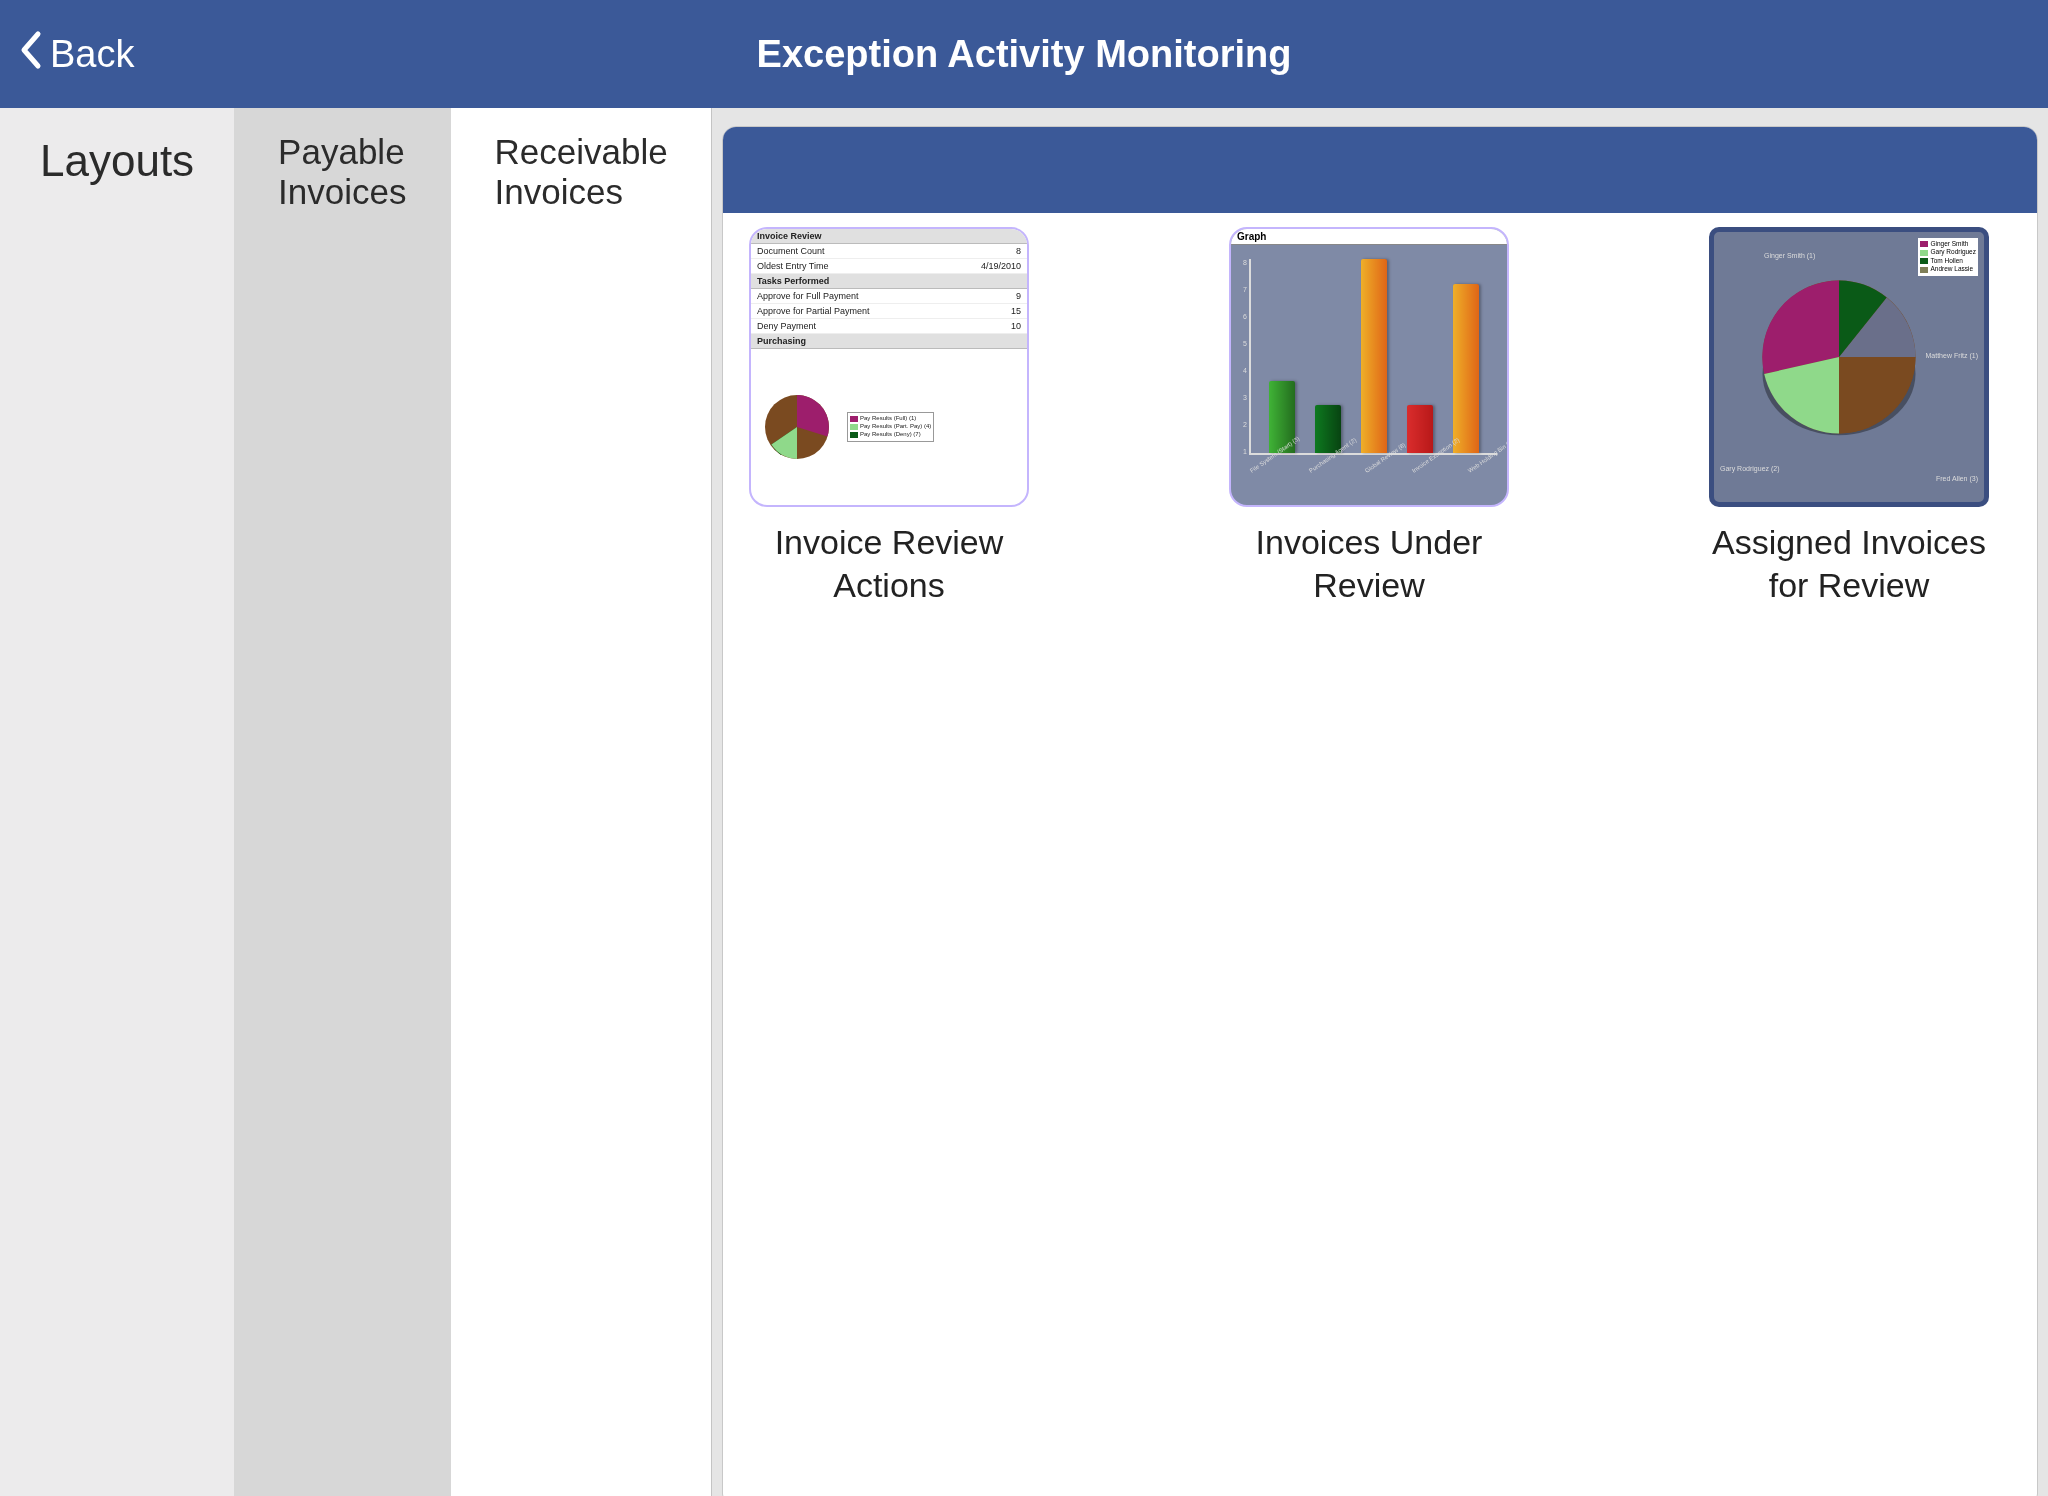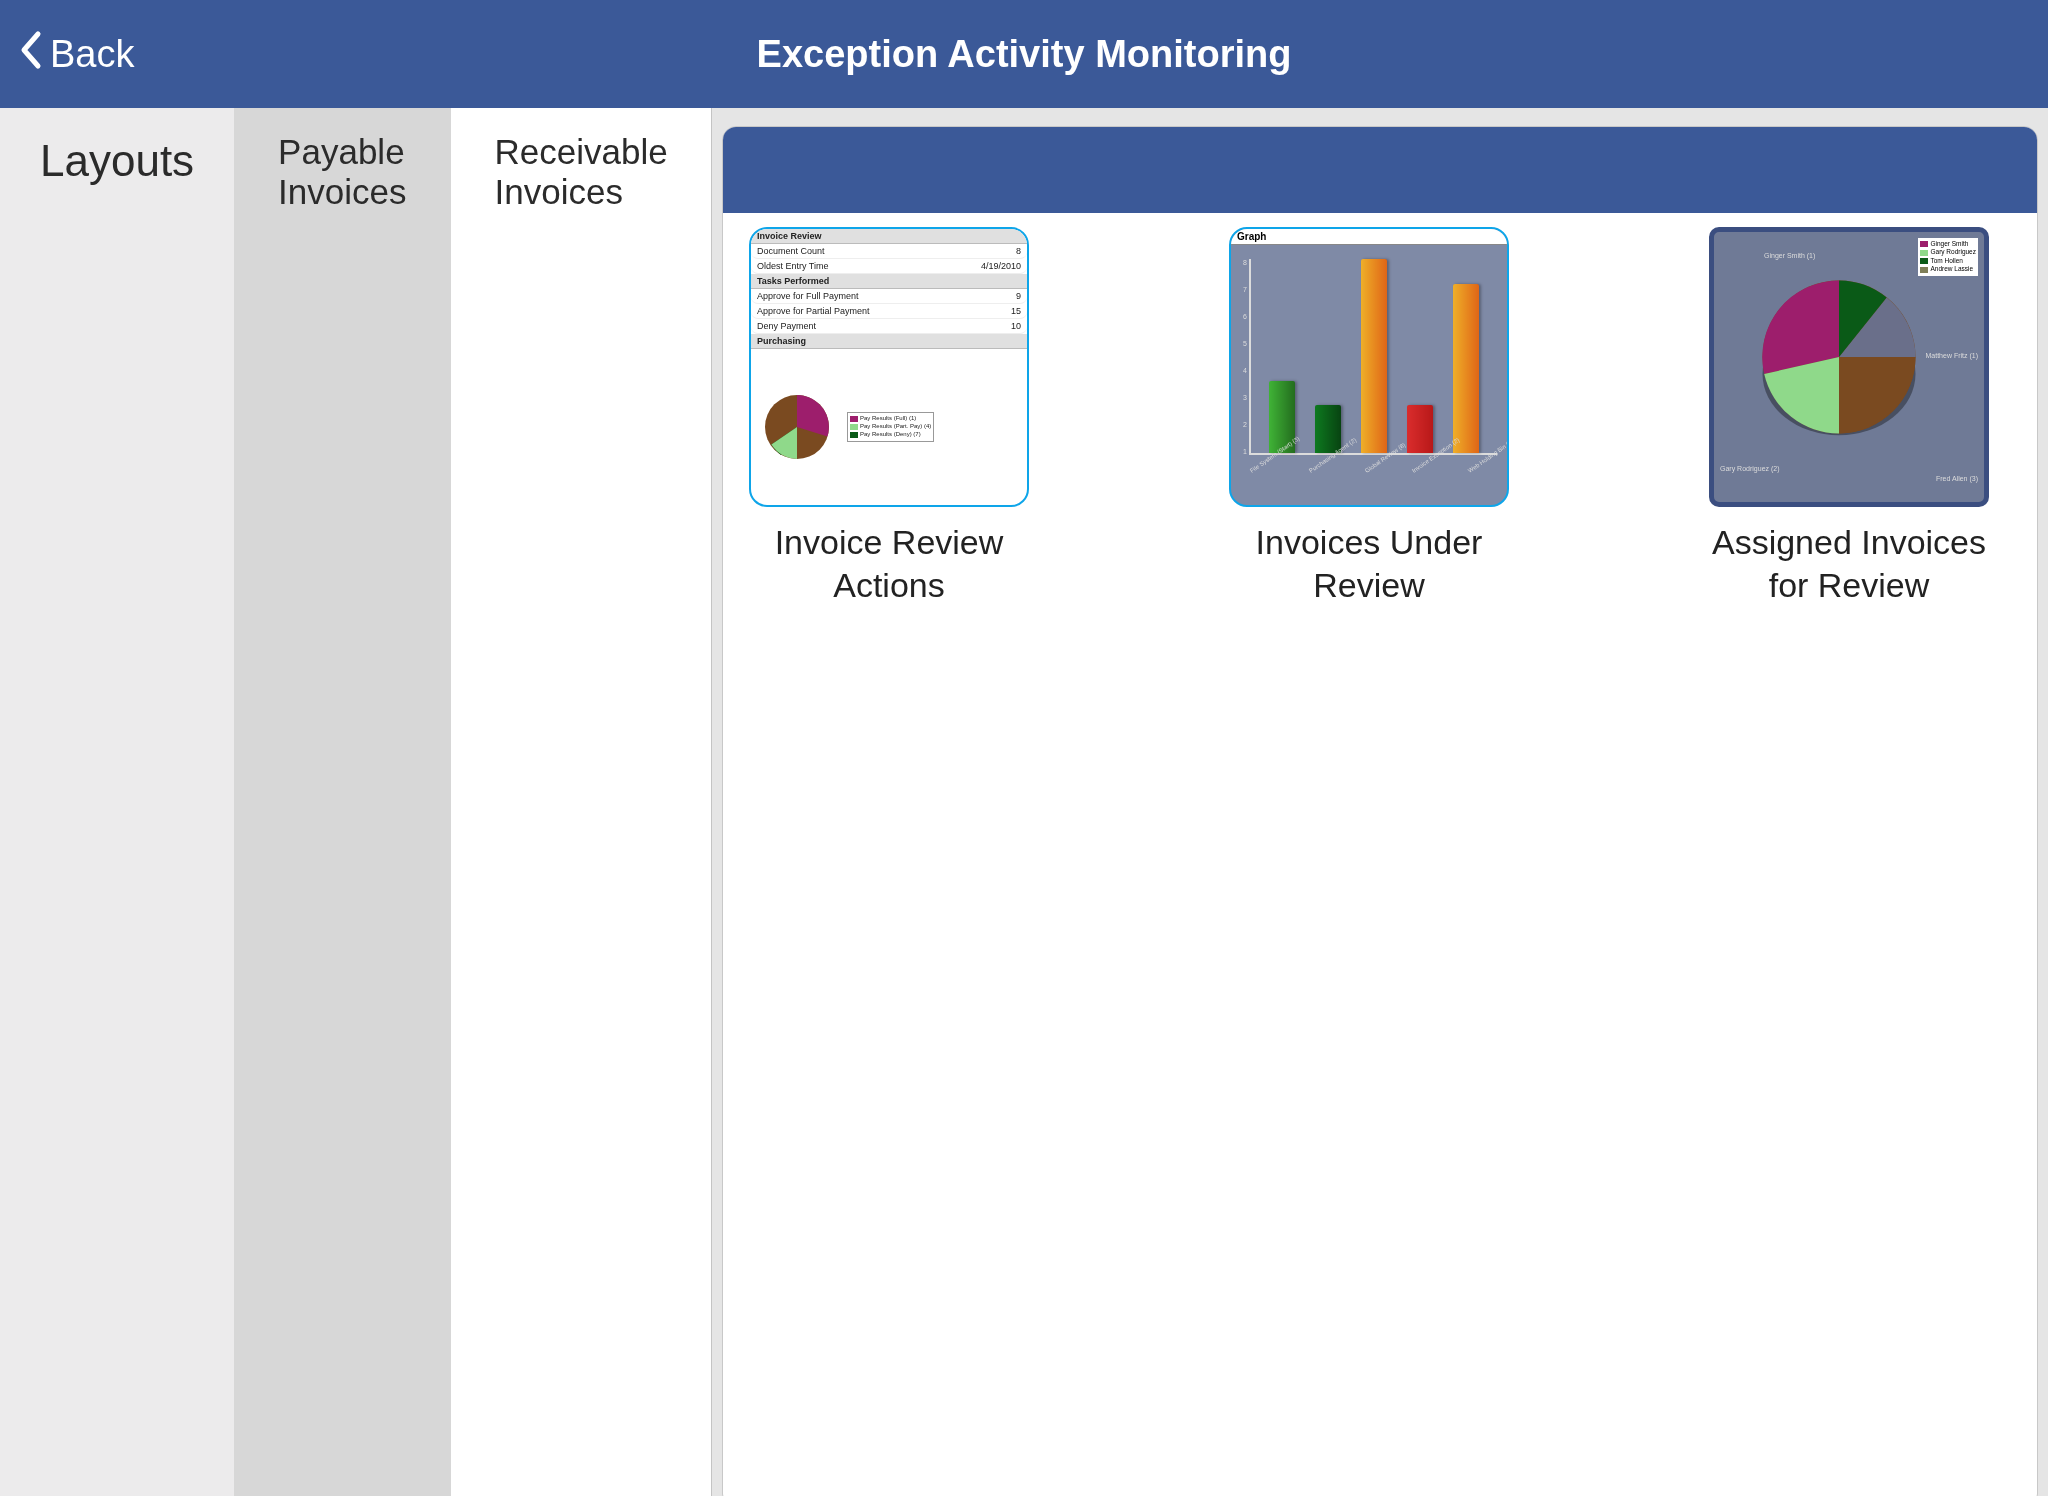--- a/index.html
+++ b/index.html
@@ -102,21 +102,21 @@
   .layout-tile {
     width: 280px;
     display: flex;
     flex-direction: column;
     align-items: center;
     cursor: pointer;
   }
   .thumb {
     width: 280px;
     height: 280px;
-    border: 2px solid #0ea5e9;
+    border: 2px solid #c4b5fd;
     border-radius: 18px;
     background: #fff;
     overflow: hidden;
     display: flex;
     flex-direction: column;
   }
   .tile-label {
     margin-top: 14px;
     text-align: center;
     font-size: 34px;
@@ -137,21 +137,20 @@
     font-weight: 700;
     background: #e0e0e0;
     padding: 2px 6px;
     border-bottom: 1px solid #bbb;
   }
   .mini-report .row {
     display: flex;
     justify-content: space-between;
     padding: 2px 6px;
     border-bottom: 1px solid #eee;
-    border-radius: 7px;
   }
   .mini-report-bottom {
     flex: 1;
     display: flex;
     align-items: center;
     padding: 4px 6px;
     gap: 10px;
   }
   .mini-legend {
     border: 1px solid #999;

